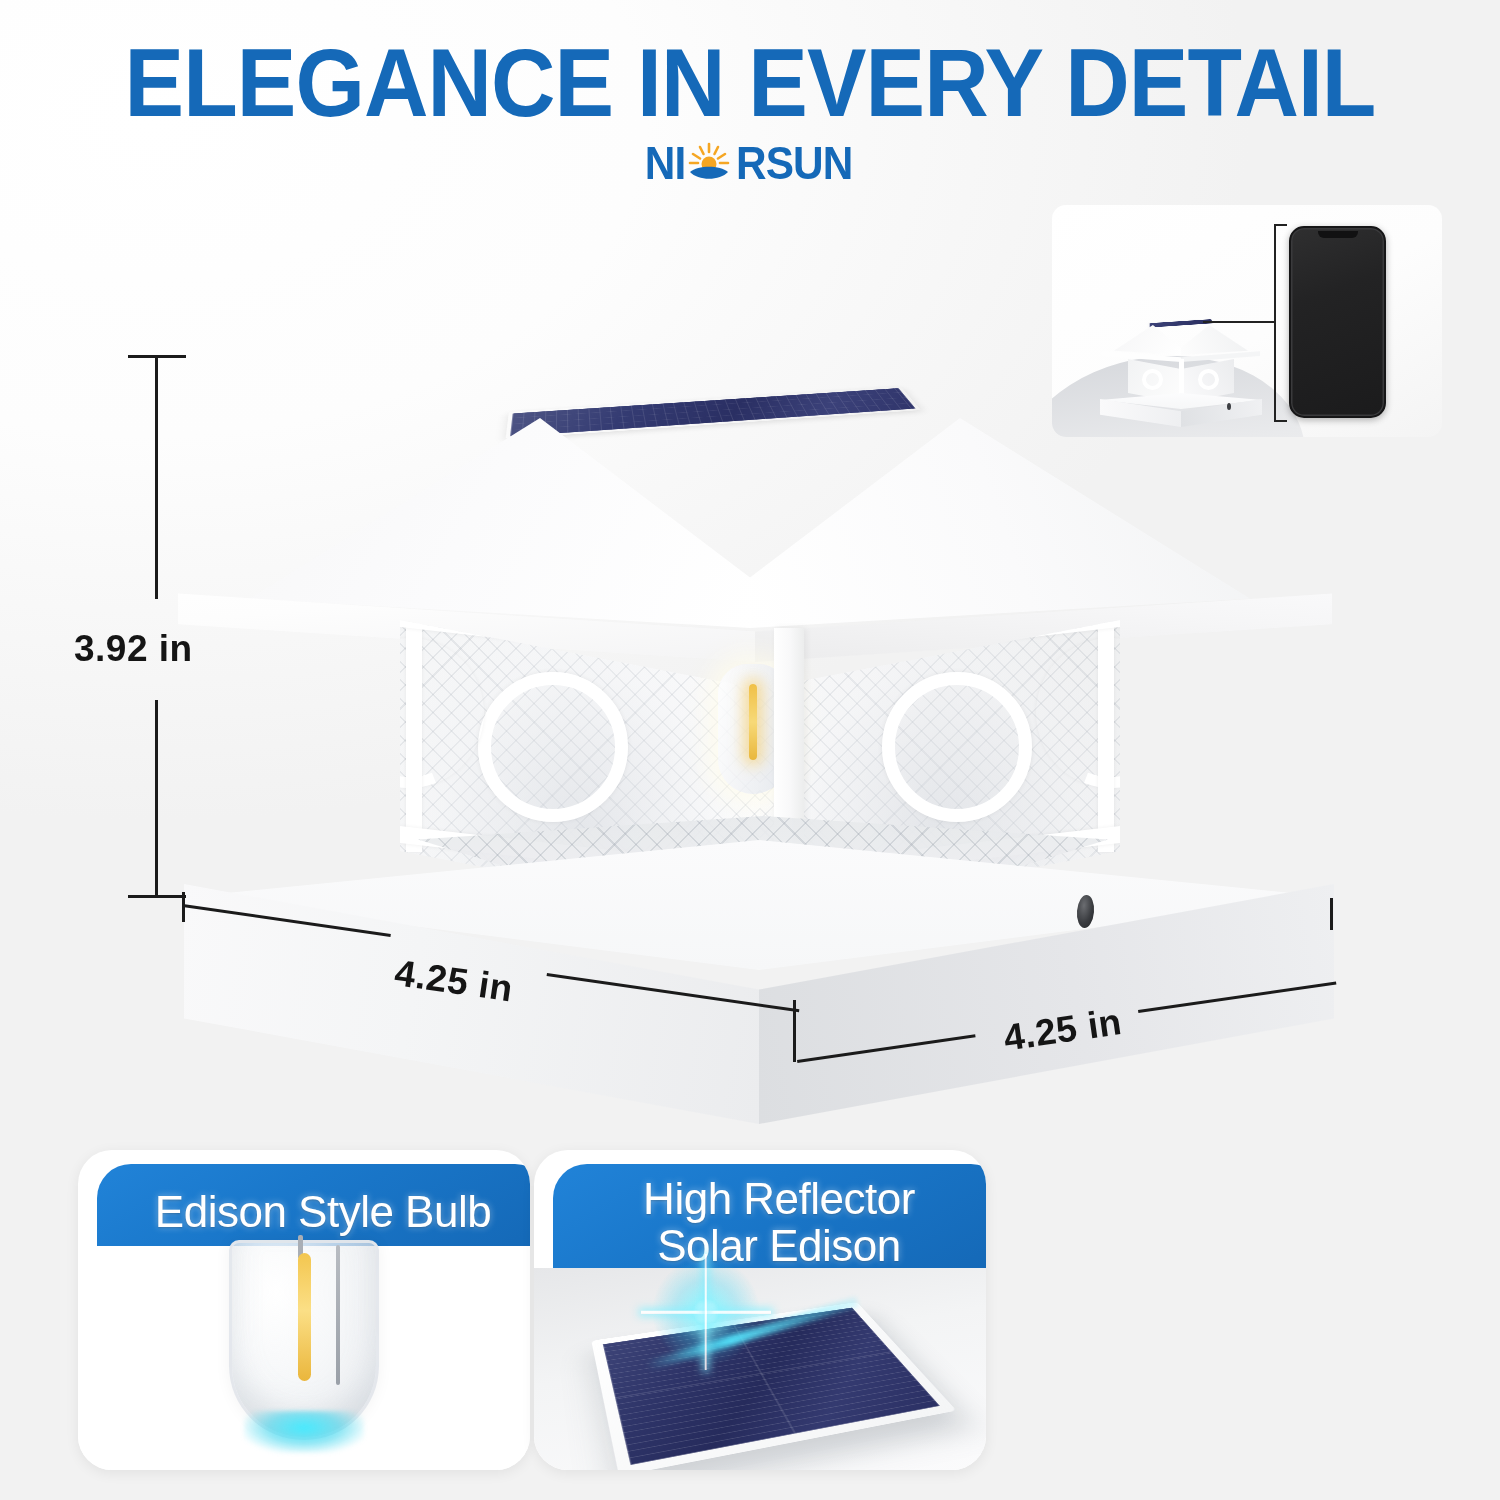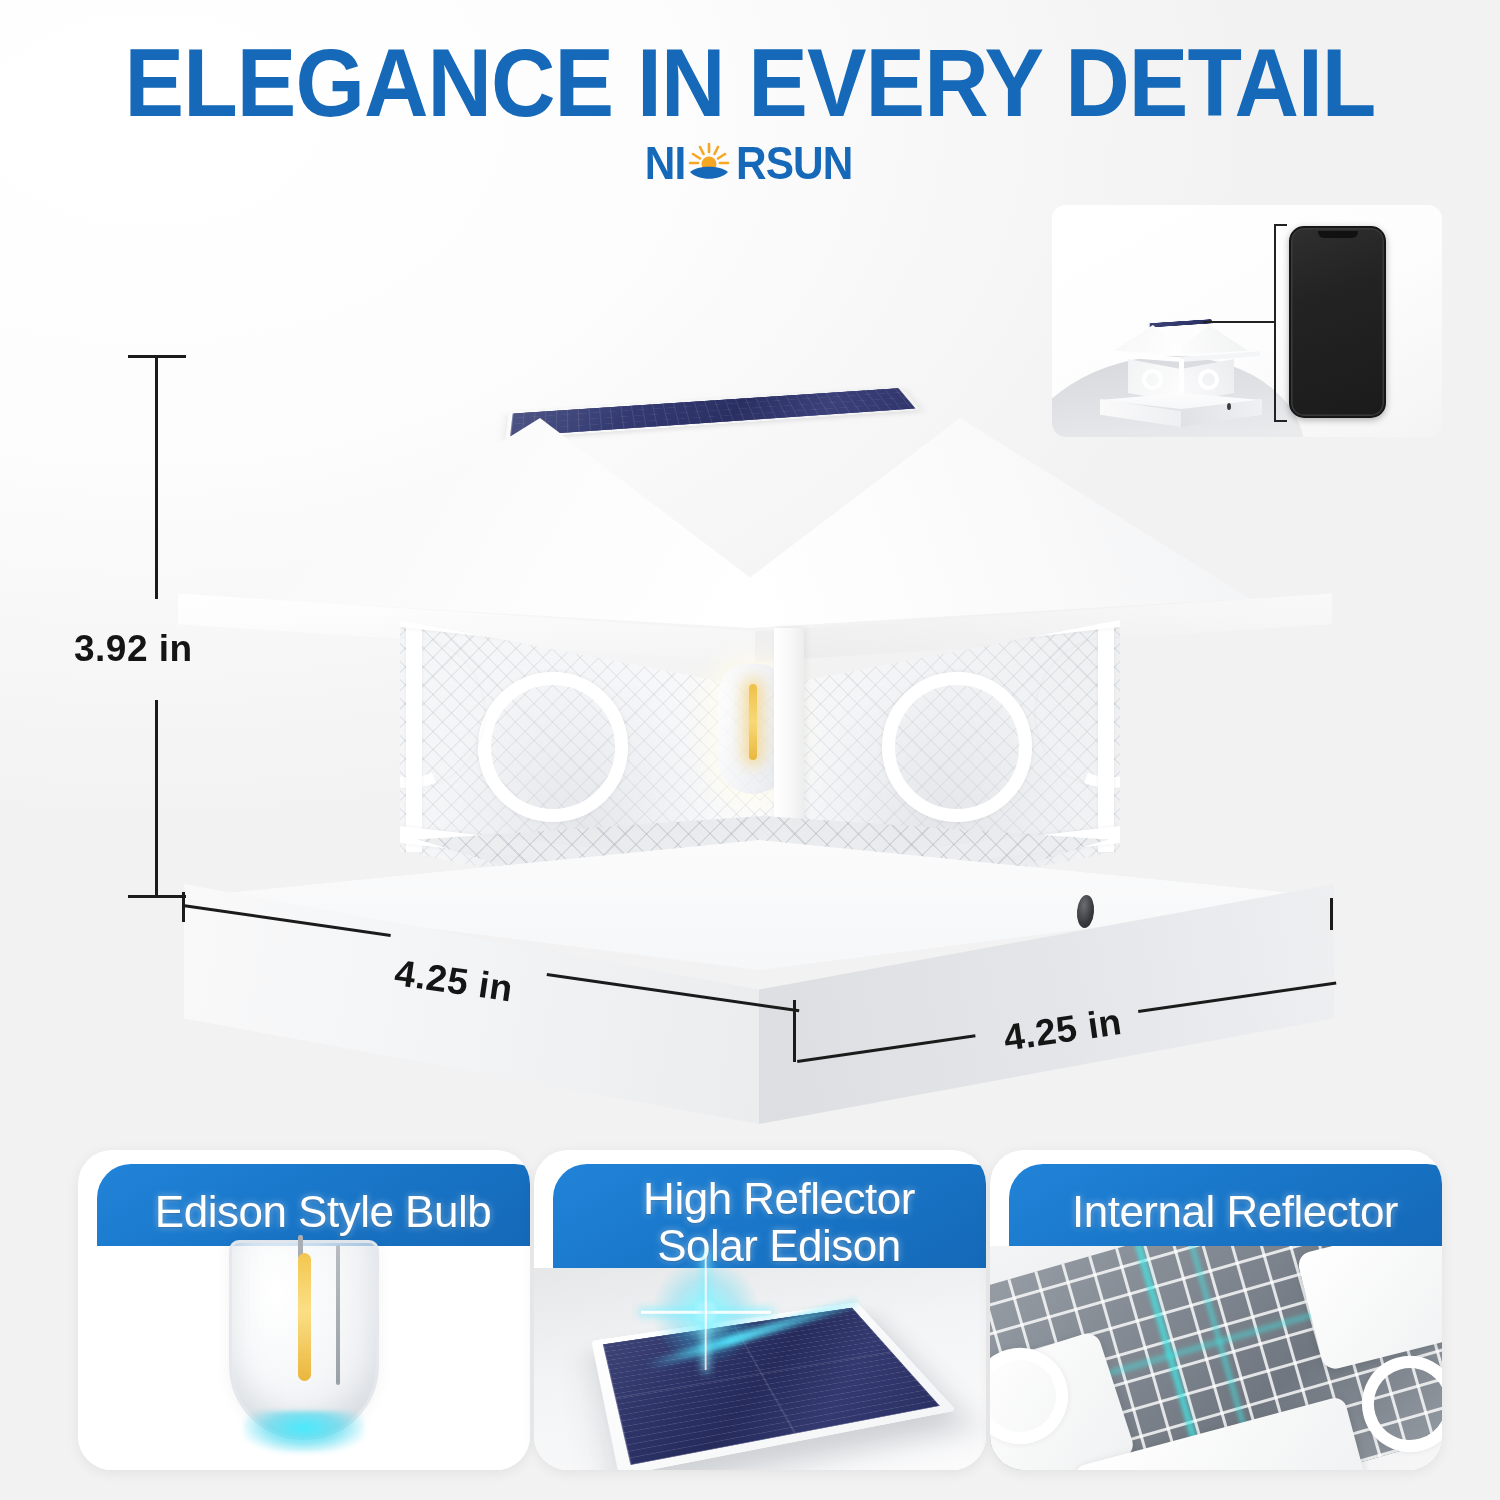--- a/index.html
+++ b/index.html
@@ -534,31 +534,15 @@
         <div class="solar2">
           <div class="plate">
             <div class="cells2"></div>
           </div>
           <div class="edgeglow"></div>
           <div class="flare"></div>
         </div>
       </div>
     </div>
 
-    <div class="card c3">
-      <div class="hdr">Internal Reflector</div>
-      <div class="body">
-        <div class="refl3">
-          <div class="grid"></div>
-          <div class="cyanh"></div>
-          <div class="cyan1"></div>
-          <div class="cyan2"></div>
-          <div class="frame fr-l"></div>
-          <div class="frame fr-r"></div>
-          <div class="frame fr-b"></div>
-          <div class="oval" style="left:-18px;bottom:26px;width:96px;height:96px;transform:rotate(-16deg);"></div>
-          <div class="oval" style="right:-16px;bottom:18px;width:96px;height:96px;transform:rotate(-16deg);"></div>
-        </div>
-      </div>
-    </div>
 
   </div>
 </div>
 
 </body></html>

